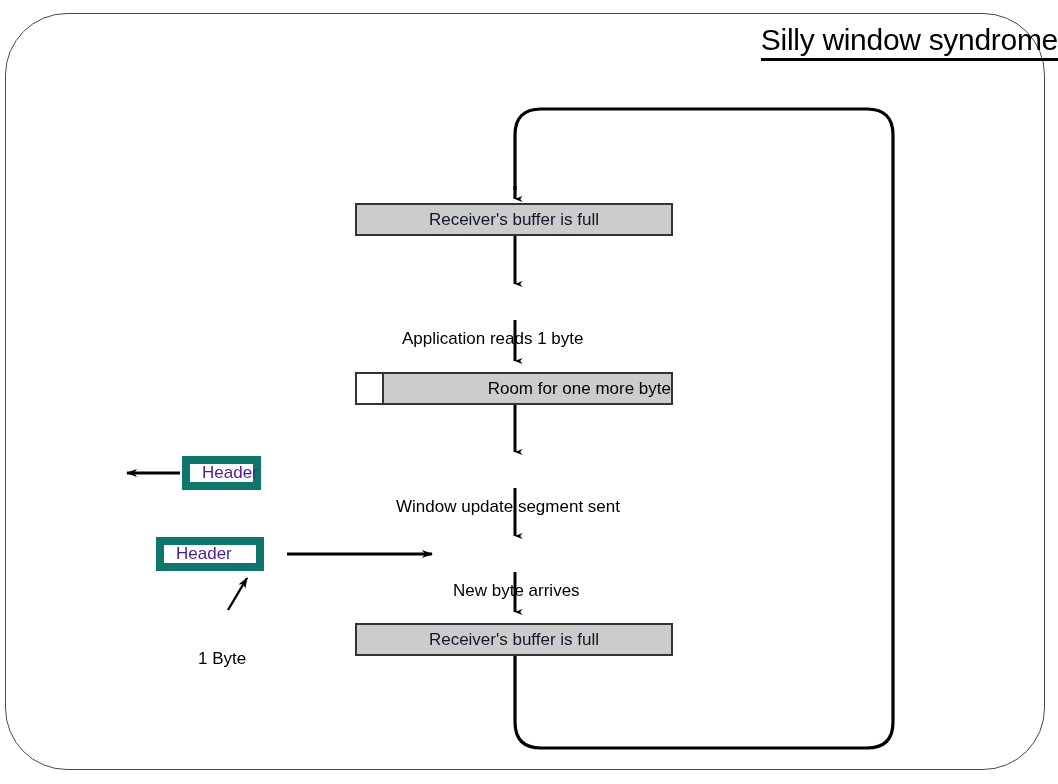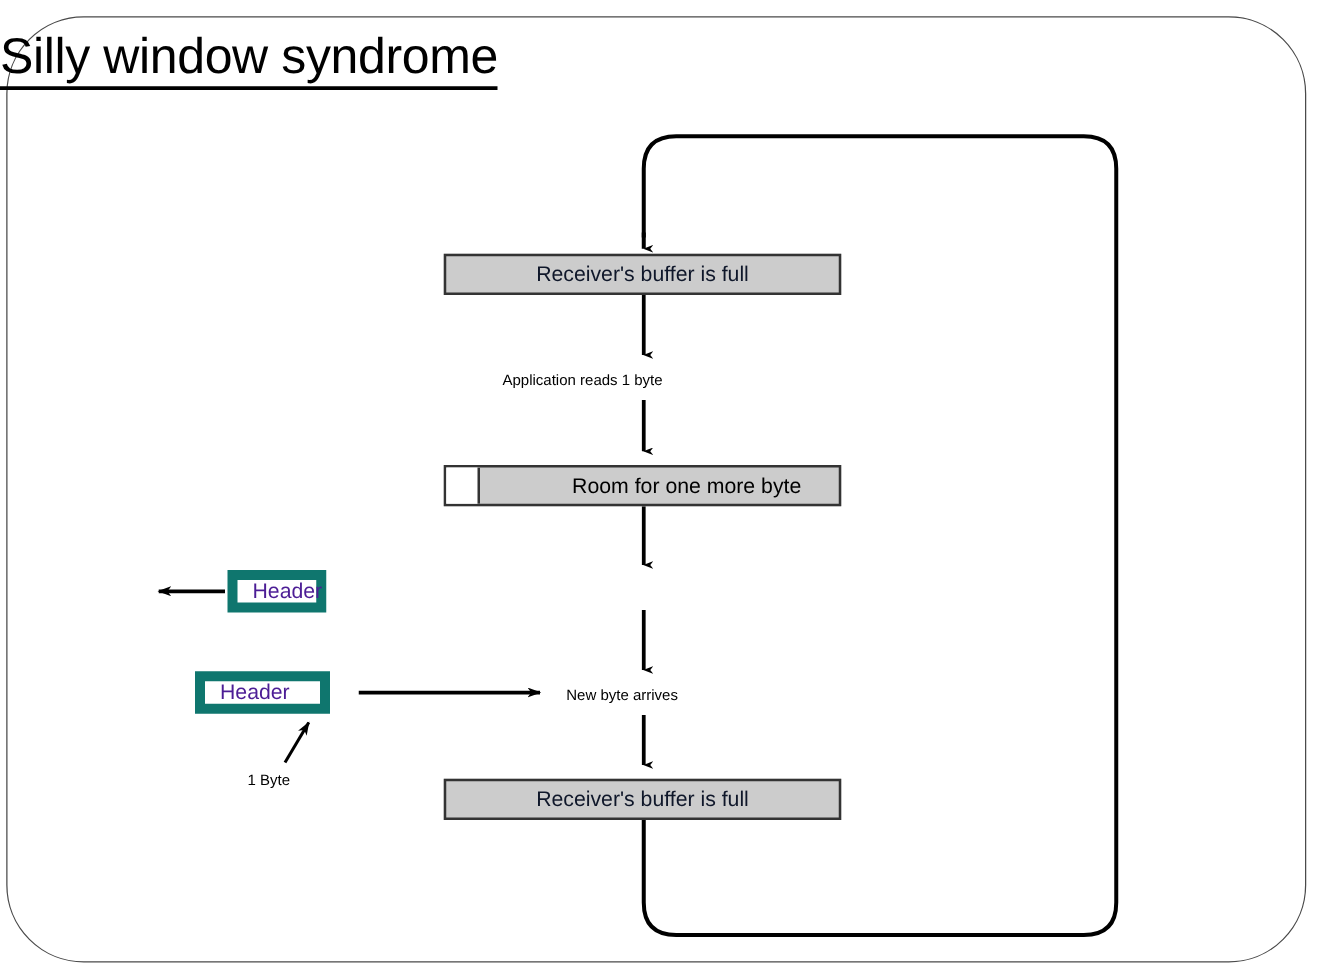--- a/index.html
+++ b/index.html
@@ -26,22 +26,22 @@
     border: 1px solid #4a4a4a;
     border-radius: 62px;
     box-sizing: border-box;
     background: transparent;
   }
   #title {
     position: absolute;
     left: 0;
     top: 24px;
     width: 1058px;
-    text-align: left;
-    font-size: 40px;
+    text-align: right;
+    font-size: 30px;
     font-weight: 400;
     color: #000000;
     letter-spacing: -0.3px;
     line-height: 1.05;
   }
   #title span.u {
     border-bottom: 3px solid #000;
     padding-bottom: 2px;
   }
 
@@ -84,21 +84,20 @@
     background: #ffffff;
     border-right: 2px solid #333333;
     box-sizing: border-box;
   }
   .roombox .cell-fill {
     flex: 1;
     position: relative;
     display: flex;
     align-items: center;
     justify-content: flex-end;
-    padding-right: 30px;
     font-size: 17px;
     color: #000;
     white-space: nowrap;
   }
 
   .hdrbox {
     position: absolute;
     box-sizing: border-box;
     border: 8px solid #0f766e;
     background: #ffffff;
@@ -118,23 +117,24 @@
     width: 28px;
     border-left: 2px solid #333333;
     box-sizing: border-box;
     background: #ffffff;
   }
   .hdr1 { left: 182px; top: 456px; width: 79px; height: 34px; }
   .hdr2 { left: 156px; top: 537px; width: 108px; height: 34px; }
 
   .flowlabel {
     position: absolute;
-    font-size: 12px;
+    font-size: 17px;
     color: #000000;
     white-space: nowrap;
+    margin-top: 32px;
   }
   .fl-app   { left: 402px; top: 297px; }
   .fl-win   { left: 396px; top: 465px; }
   .fl-new   { left: 453px; top: 549px; }
   .fl-byte  { left: 198px; top: 617px; }
 </style>
 </head>
 <body>
 
 <div id="slide">
@@ -213,16 +213,17 @@
   <div class="hdrbox hdr1">
     <div class="lbl">Header</div>
   </div>
 
   <div class="hdrbox hdr2">
     <div class="lbl">Header</div>
     <div class="byte-cell"></div>
   </div>
 
   <div class="flowlabel fl-app">Application reads 1 byte</div>
+  <div class="flowlabel fl-win">Window update segment sent</div>
   <div class="flowlabel fl-new">New byte arrives</div>
   <div class="flowlabel fl-byte">1 Byte</div>
 
 </div>
 
 </body></html>

